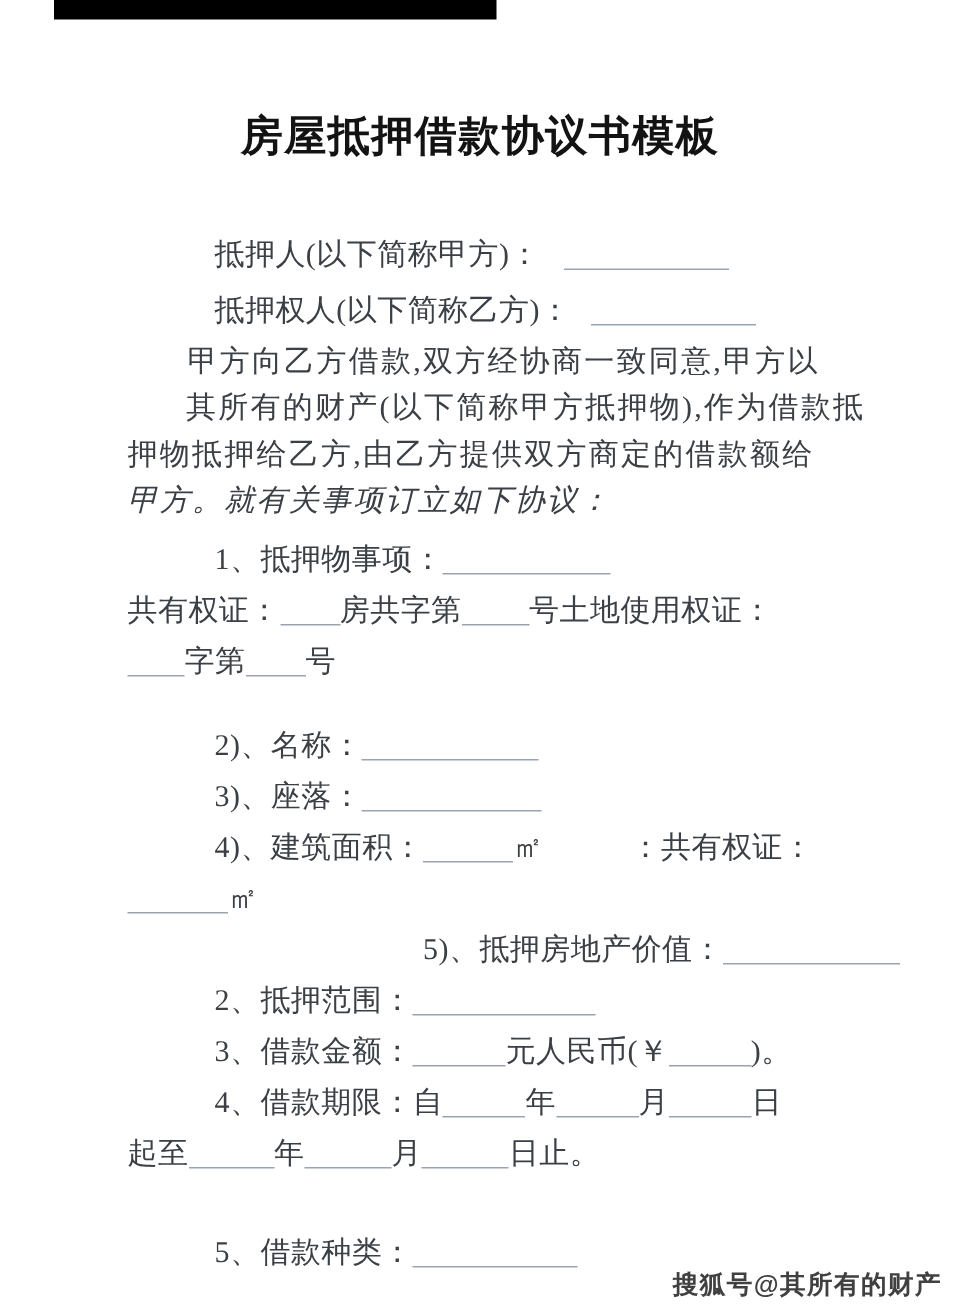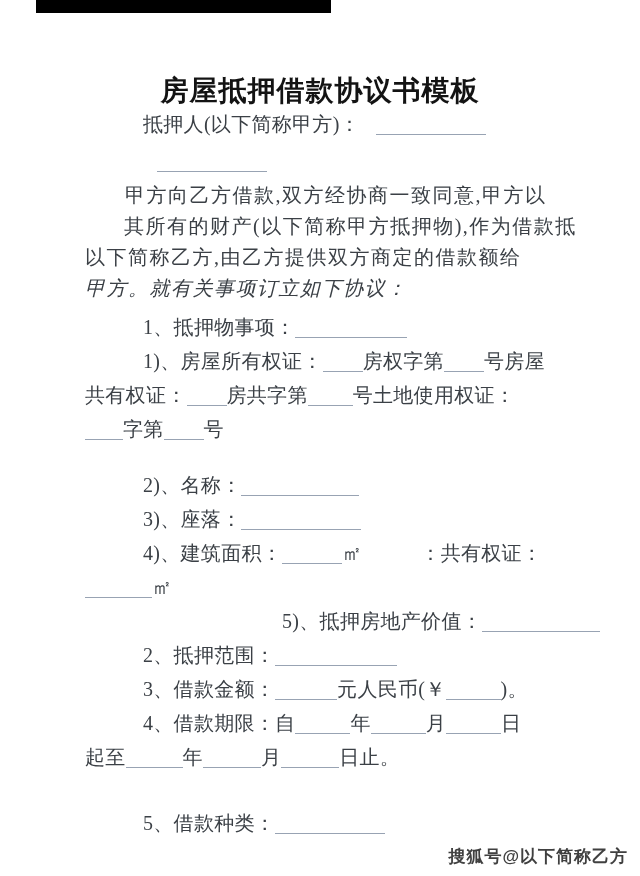--- a/index.html
+++ b/index.html
@@ -16,21 +16,21 @@
     overflow:hidden;font-family:"Liberation Serif",serif;
   }
   .top-bar{position:absolute;left:36px;top:0;width:295px;height:13px;background:var(--topbar);}
   .title{
     margin:0;padding-top:76px;text-align:center;
     font-family:"Liberation Sans",sans-serif;font-size:28px;line-height:30px;
     font-weight:bold;color:var(--title);letter-spacing:1px;
   }
   .content{margin:0 40px 0 85px;font-size:20px;color:var(--text);}
   .line{margin:0;white-space:nowrap;}
-  .section-parties{}
+  .section-parties{margin-top:46px;}
   .section-parties .line{line-height:37px;letter-spacing:0.3px;}
   .section-intro{margin-top:0;}
   .section-intro .line{line-height:31px;letter-spacing:1.5px;}
   .section-clauses{margin-top:6px;}
   .section-clauses .line{line-height:34px;letter-spacing:0.3px;}
   .blank{
     display:inline-block;height:14px;
     border-bottom:1px solid var(--blank);vertical-align:-4px;
   }
   .gap{display:inline-block;height:1px;}
@@ -42,39 +42,38 @@
 </style>
 </head>
 <body>
 
 <div class="page">
   <div class="top-bar"></div>
   <h1 class="title">房屋抵押借款协议书模板</h1>
   <div class="content">
       <div class="section section-parties">
         <p class="line" style="padding-left: 58px;"><span class="txt">抵押人(以下简称甲方)：</span><span class="gap" style="width: 16px;"></span><span class="blank" style="width: 110px;"></span></p>
-        <p class="line" style="padding-left: 58px;"><span class="gap" style="width: 14px;"></span><span class="blank" style="width: 110px;"></span></p>
+        <p class="line" style="padding-left: 58px;"><span class="txt">抵押权人(以下简称乙方)：</span><span class="gap" style="width: 14px;"></span><span class="blank" style="width: 110px;"></span></p>
       </div>
       <div class="section section-intro">
         <p class="line" style="padding-left: 40px;"><span class="txt">甲方向乙方借款,双方经协商一致同意,甲方以</span></p>
         <p class="line" style="padding-left: 0px; margin-left: 39px;"><span class="txt">其所有的财产(以下简称甲方抵押物),作为借款抵</span></p>
-        <p class="line" style="padding-left: 0px;"><span class="txt">以下简称乙方,由乙方提供双方商定的借款额给</span></p>
+        <p class="line" style="padding-left: 0px;"><span class="txt">押物抵押给乙方,由乙方提供双方商定的借款额给</span></p>
         <p class="line" style="padding-left: 0px; font-style: italic;"><span class="txt">甲方。就有关事项订立如下协议：</span></p>
       </div>
       <div class="section section-clauses">
         <p class="line" style="padding-left: 58px;"><span class="txt">1、抵押物事项：</span><span class="blank" style="width: 112px;"></span></p>
-        <p class="line" style="padding-left: 58px;"><span class="txt">1)、房屋所有权证：</span><span class="blank" style="width: 40px;"></span><span class="txt">房权字第</span><span class="blank" style="width: 40px;"></span><span class="txt">号房屋</span></p>
         <p class="line" style="padding-left: 0px;"><span class="txt">共有权证：</span><span class="blank" style="width: 40px;"></span><span class="txt">房共字第</span><span class="blank" style="width: 45px;"></span><span class="txt">号土地使用权证：</span></p>
         <p class="line" style="padding-left: 0px;"><span class="blank" style="width: 38px;"></span><span class="txt">字第</span><span class="blank" style="width: 40px;"></span><span class="txt">号</span></p>
         <p class="line" style="padding-left: 58px; margin-top: 22px;"><span class="txt">2)、名称：</span><span class="blank" style="width: 118px;"></span></p>
         <p class="line" style="padding-left: 58px;"><span class="txt">3)、座落：</span><span class="blank" style="width: 120px;"></span></p>
         <p class="line" style="padding-left: 58px;"><span class="txt">4)、建筑面积：</span><span class="blank" style="width: 60px;"></span><span class="txt">㎡</span><span class="gap" style="width: 58px;"></span><span class="txt">：共有权证：</span></p>
         <p class="line" style="padding-left: 0px;"><span class="blank" style="width: 67px;"></span><span class="txt">㎡</span></p>
         <p class="line" style="padding-left: 58px; text-align: right;"><span class="txt">5)、抵押房地产价值：</span><span class="blank" style="width: 118px;"></span></p>
         <p class="line" style="padding-left: 58px;"><span class="txt">2、抵押范围：</span><span class="blank" style="width: 122px;"></span></p>
         <p class="line" style="padding-left: 58px;"><span class="txt">3、借款金额：</span><span class="blank" style="width: 62px;"></span><span class="txt">元人民币(￥</span><span class="blank" style="width: 55px;"></span><span class="txt">)。</span></p>
         <p class="line" style="padding-left: 58px;"><span class="txt">4、借款期限：自</span><span class="blank" style="width: 55px;"></span><span class="txt">年</span><span class="blank" style="width: 55px;"></span><span class="txt">月</span><span class="blank" style="width: 55px;"></span><span class="txt">日</span></p>
         <p class="line" style="padding-left: 0px;"><span class="txt">起至</span><span class="blank" style="width: 57px;"></span><span class="txt">年</span><span class="blank" style="width: 58px;"></span><span class="txt">月</span><span class="blank" style="width: 58px;"></span><span class="txt">日止。</span></p>
         <p class="line" style="padding-left: 58px; margin-top: 32px;"><span class="txt">5、借款种类：</span><span class="blank" style="width: 110px;"></span></p>
       </div>
     </div>
-  <div class="watermark">搜狐号@以下简称乙方</div>
+  <div class="watermark">搜狐号@其所有的财产</div>
 </div>
 
 </body></html>

